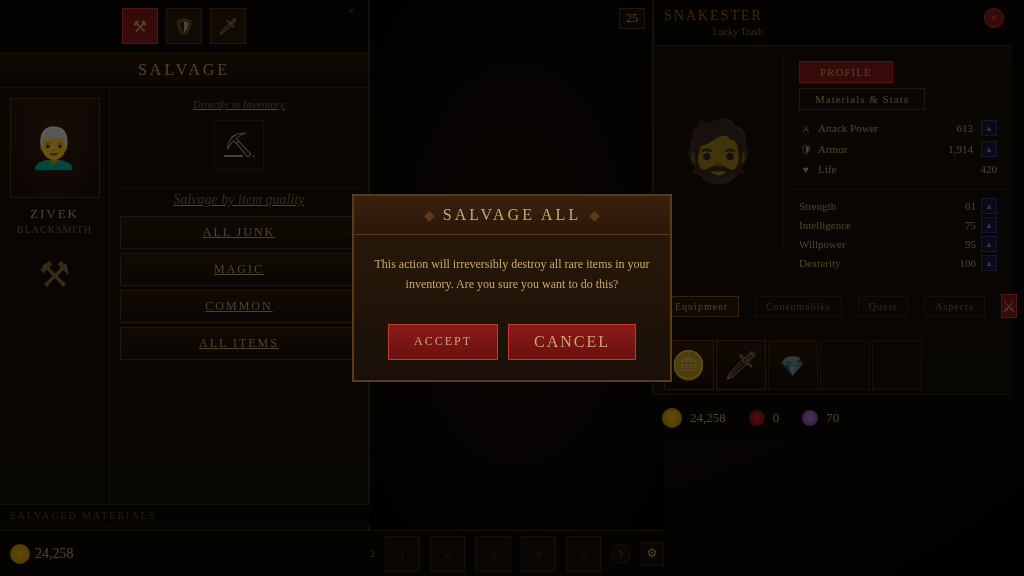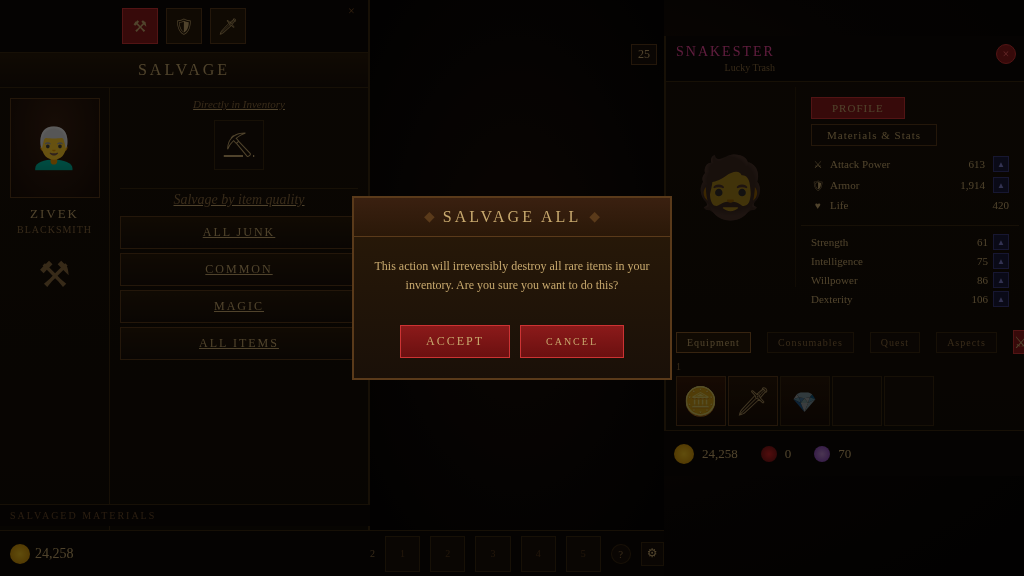--- a/index.html
+++ b/index.html
@@ -230,43 +230,42 @@
     }
 
     .gold-amount {
       font-size: 14px;
       color: #c8a96e;
     }
 
     
     .char-panel {
       position: absolute;
-      right: 0;
+      right: 12px;
       top: 0;
       width: 360px;
       height: 440px;
       background: linear-gradient(180deg, #1c1008 0%, #120d06 100%);
       border-left: 2px solid #3a2810;
       z-index: 5;
-      margin-top: 36px;
     }
 
     .char-header {
       padding: 8px 10px;
       background: #0e0905;
       border-bottom: 1px solid #3a2810;
       display: flex;
       justify-content: space-between;
       align-items: flex-start;
     }
 
     .char-name {
       font-size: 14px;
       letter-spacing: 2px;
-      color: #ec4899;
+      color: #a16207;
       text-transform: uppercase;
     }
 
     .char-epithet {
       font-size: 10px;
       color: #8a6a3e;
       margin-top: 2px;
       text-align: right;
     }
 
@@ -464,21 +463,21 @@
       cursor: pointer;
       text-transform: uppercase;
     }
 
     .modal-btn-cancel {
       padding: 8px 25px;
       background: linear-gradient(180deg, #8b1a1a 0%, #6b1010 100%);
       border: 1px solid #cc3333;
       color: #c8a96e;
       font-family: 'Georgia', serif;
-      font-size: 10px;
+      font-size: 16px;
       letter-spacing: 2px;
       cursor: pointer;
       text-transform: uppercase;
     }
 
     
     .bottom-hud {
       position: absolute;
       bottom: 0;
       left: 370px;
@@ -603,22 +602,22 @@
     </div>
 
     <div class="salvage-right">
       <div class="inventory-label">Directly in Inventory</div>
       <div class="item-icon-box">
         <span style="font-size:24px">⛏</span>
       </div>
       <div class="divider-line"></div>
       <div class="salvage-quality-label">Salvage by item quality</div>
       <button class="salvage-btn">ALL JUNK</button>
+      <button class="salvage-btn">MAGIC</button>
       <button class="salvage-btn">COMMON</button>
-      <button class="salvage-btn">MAGIC</button>
       <button class="salvage-btn">ALL ITEMS</button>
     </div>
   </div>
 
   <div class="salvaged-materials-bar">
     <div class="salvaged-materials-label">SALVAGED MATERIALS</div>
   </div>
 
   <div class="gold-bar">
     <div class="gold-icon"></div>
@@ -679,21 +678,21 @@
           <span class="attr-value">61</span>
           <div class="attr-up-btn">▲</div>
         </div>
         <div class="attr-row">
           <span class="attr-name">Intelligence</span>
           <span class="attr-value">75</span>
           <div class="attr-up-btn">▲</div>
         </div>
         <div class="attr-row">
           <span class="attr-name">Willpower</span>
-          <span class="attr-value">86</span>
+          <span class="attr-value">95</span>
           <div class="attr-up-btn">▲</div>
         </div>
         <div class="attr-row">
           <span class="attr-name">Dexterity</span>
           <span class="attr-value">106</span>
           <div class="attr-up-btn">▲</div>
         </div>
       </div>
     </div>
   </div>

